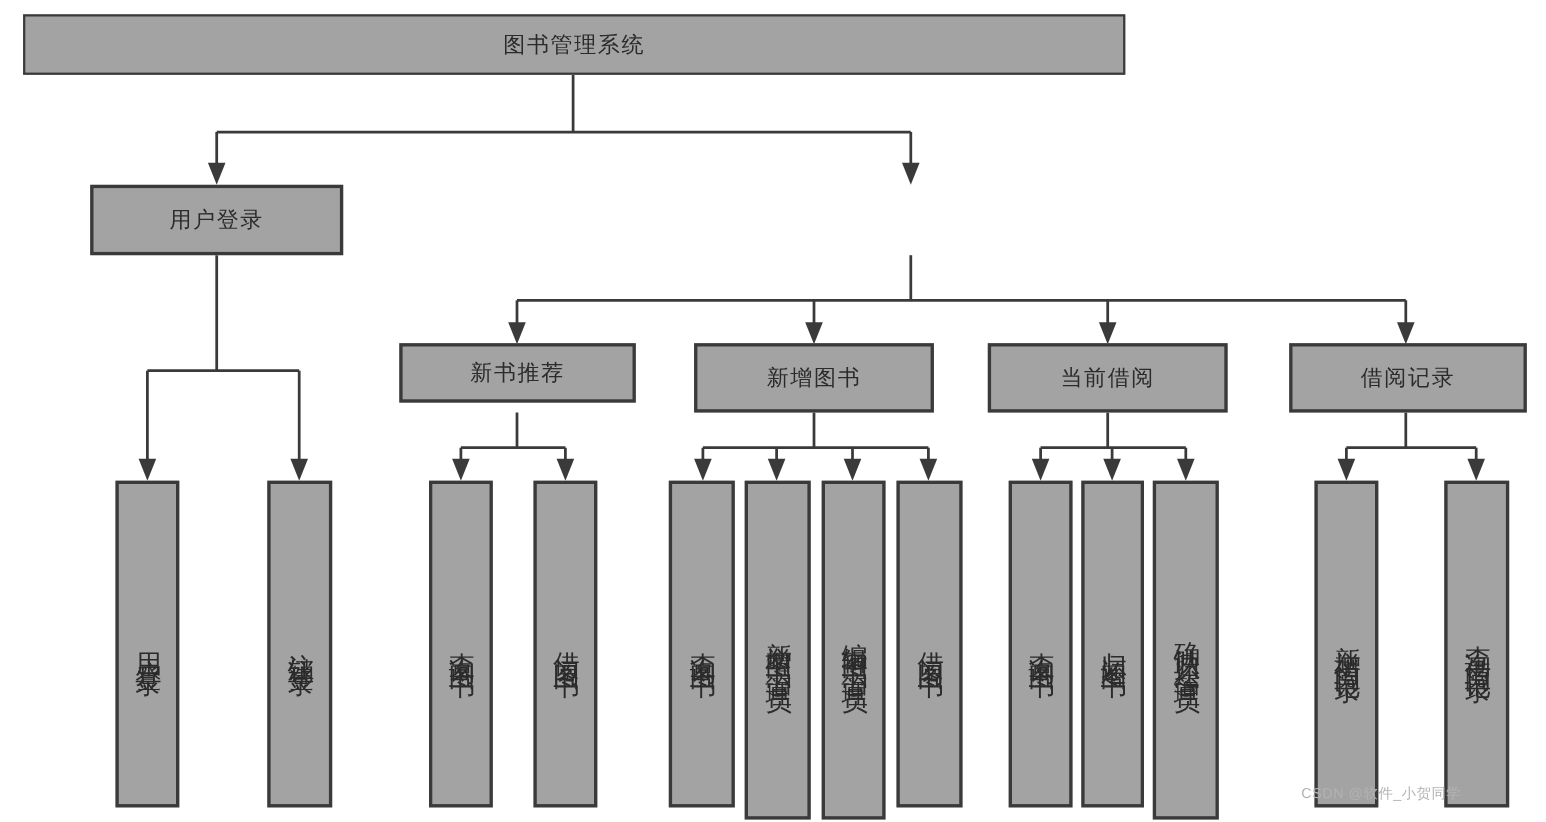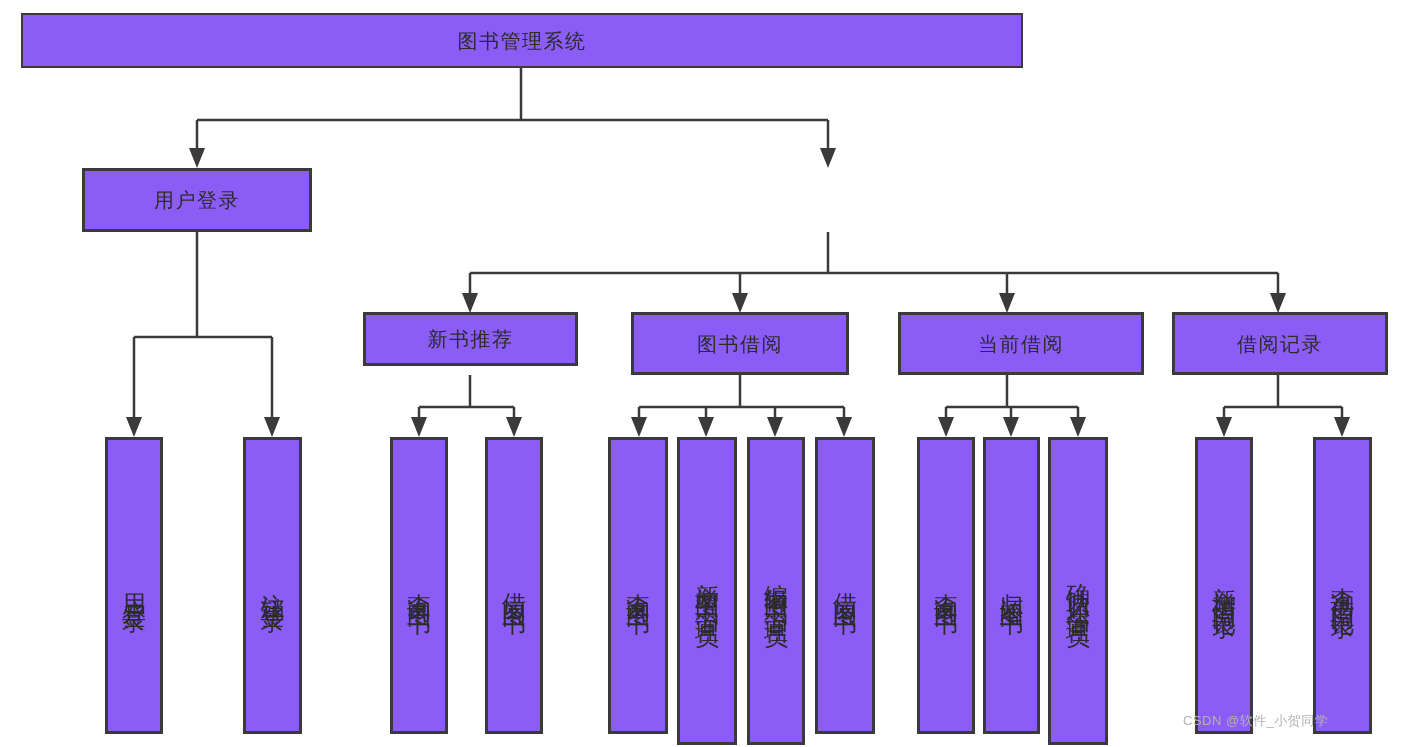--- a/index.html
+++ b/index.html
@@ -10,21 +10,21 @@
     background: #ffffff;
     font-family: "Liberation Sans", sans-serif;
     color: #2b2b2b;
     overflow: hidden;
   }
   svg.connectors { position: absolute; left: 0; top: 0; width: 1405px; height: 747px; }
   .node {
     position: absolute;
     box-sizing: border-box;
     border: 3px solid #3a3a3a;
-    background: #8b5cf6;
+    background: #a3a3a3;
     display: flex;
     align-items: center;
     justify-content: center;
   }
   .node.root { border-width: 2px; }
   .node.h .lbl {
     font-size: 20px;
     letter-spacing: 1.5px;
     white-space: nowrap;
     line-height: 1;
@@ -123,23 +123,23 @@
   </div>
 
   <div class="node h" style="left:82px; top:168px; width:230px; height:64px;">
     <span class="lbl">用户登录</span>
   </div>
 
   <div class="node h" style="left:363px; top:312px; width:215px; height:54px;">
     <span class="lbl">新书推荐</span>
   </div>
   <div class="node h" style="left:631px; top:312px; width:218px; height:63px;">
-    <span class="lbl">图书借阅</span>
+    <span class="lbl">新增图书</span>
   </div>
-  <div class="node h" style="left:898px; top:312px; width:246px; height:63px;">
+  <div class="node h" style="left:898px; top:312px; width:218px; height:63px;">
     <span class="lbl">当前借阅</span>
   </div>
   <div class="node h" style="left:1172px; top:312px; width:216px; height:63px;text-align:center;">
     <span class="lbl">借阅记录</span>
   </div>
 
   <div class="node v" style="left:105px; top:437px; width:58px; height:297px;">
     <span class="vlbl">用户登录</span>
   </div>
   <div class="node v" style="left:243px; top:437px; width:59px; height:297px;">

